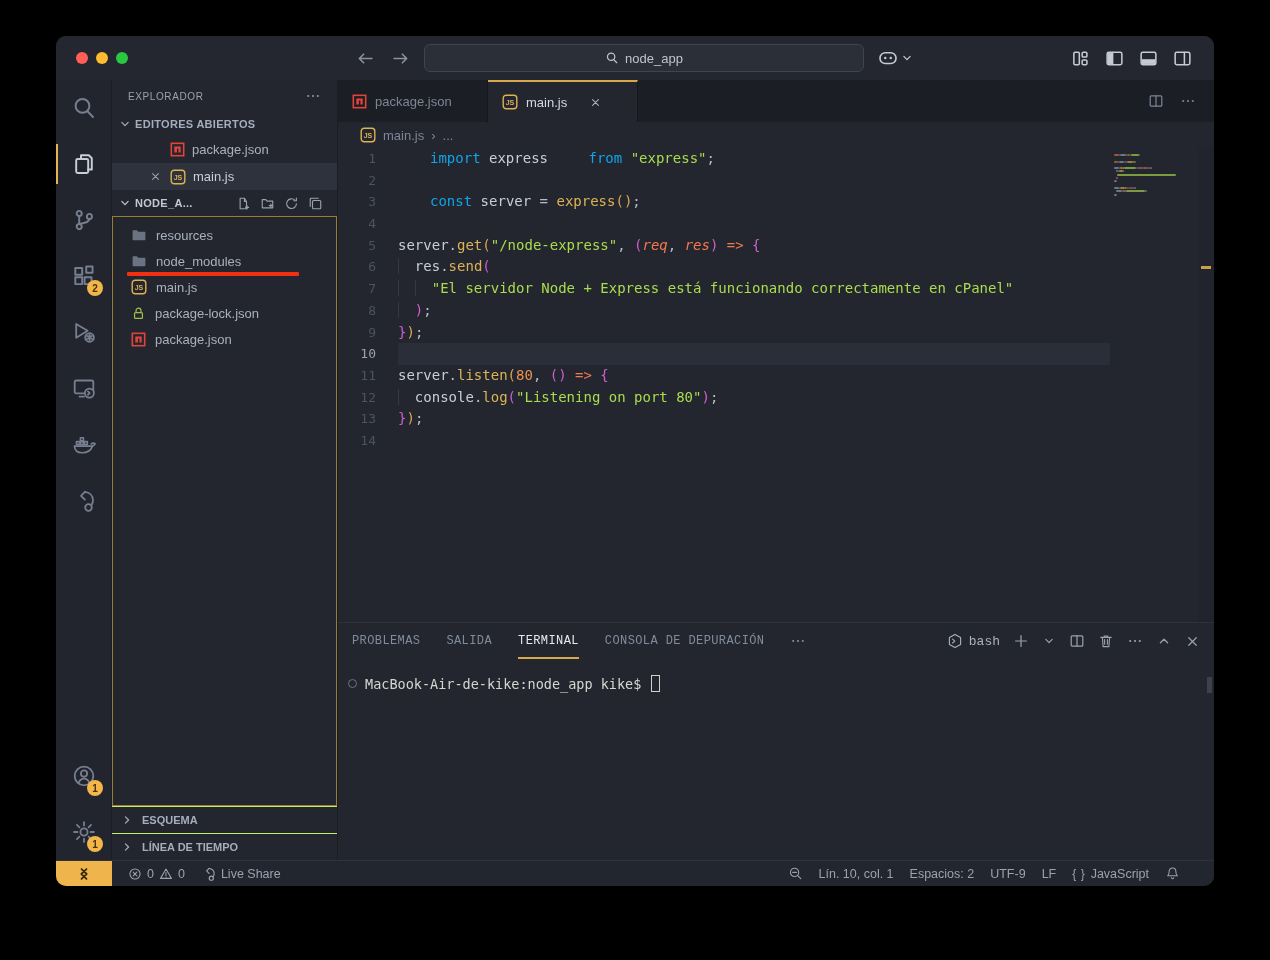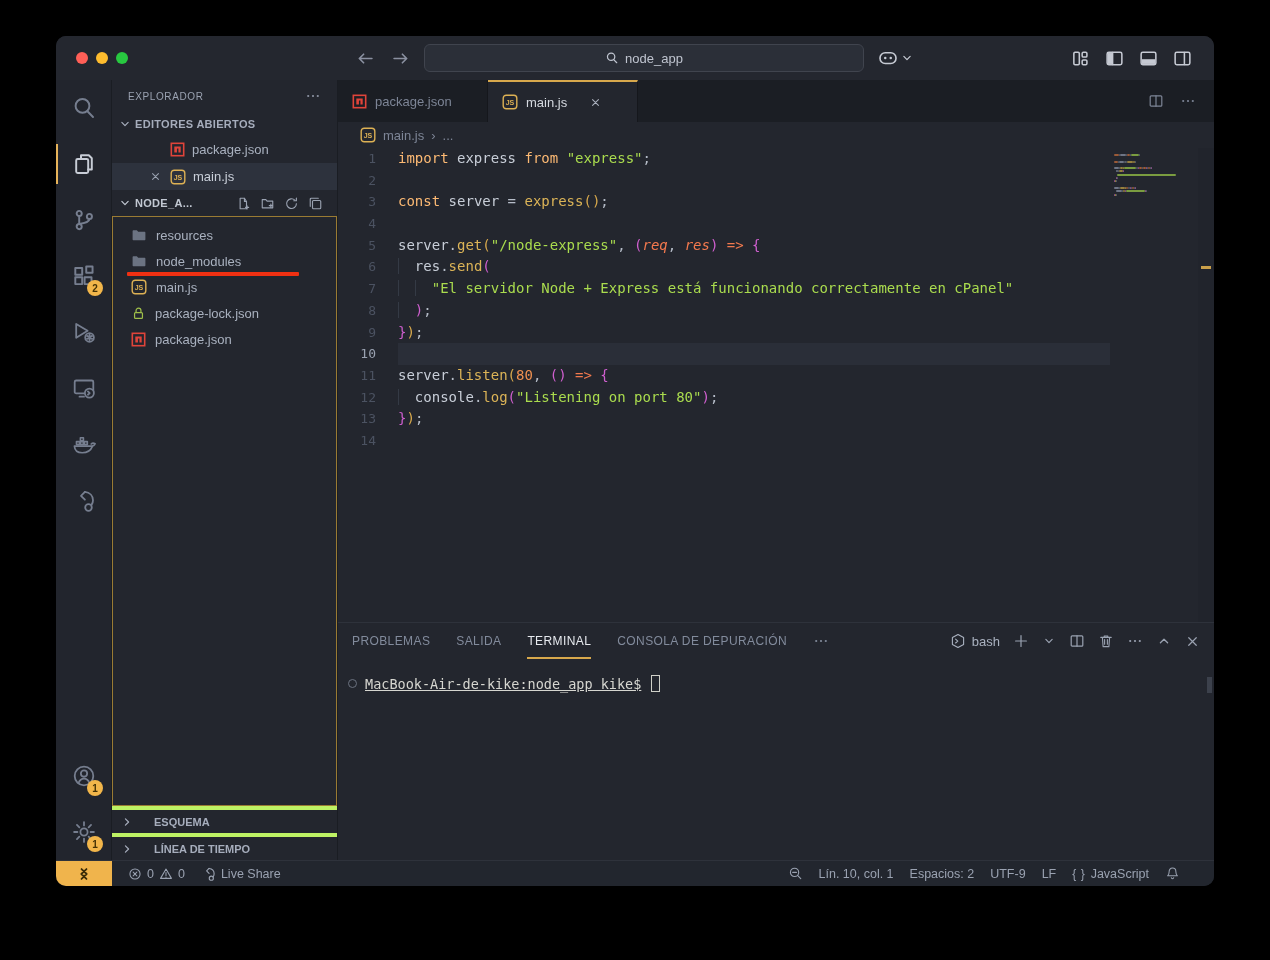--- a/index.html
+++ b/index.html
@@ -43,22 +43,22 @@
   .section-row.proj { height:26px; flex:0 0 26px; color:#c2c8d2; }
   .proj-actions { margin-left:auto; display:flex; gap:9px; color:#9aa2b1; padding-right:8px; }
   .oe-row { height:27px; flex:0 0 27px; display:flex; align-items:center; gap:7px; cursor:pointer; }
   .oe-row .closex { width:16px; visibility:hidden; color:#9aa2b1; }
   .oe-row.selected { background:#2d323d; color:#c9cfd9; }
   .oe-row.selected .closex { visibility:visible; }
   .oe-pad { width:28px; flex:0 0 28px; }
   .tree { flex:1; border:1px solid #9a7b33; overflow:hidden; display:flex; flex-direction:column; padding-top:5px; }
   .tree-row { height:26px; flex:0 0 26px; display:flex; align-items:center; gap:9px; padding-left:18px; cursor:pointer; }
   .redline { height:4px; flex:0 0 4px; margin:-2px 0 -2px 14px; width:172px; background:#f03012; border-radius:1px; }
-  .bottom-section { height:27px; flex:0 0 27px; border-top:4px solid #bef264; display:flex; align-items:center;
-    gap:20px; padding:0 8px; font-size:11px; font-weight:bold; color:#a6adbc; cursor:pointer; }
+  .bottom-section { height:27px; flex:0 0 27px; border-top:1px solid #bef264; display:flex; align-items:center;
+    gap:8px; padding:0 8px; font-size:11px; font-weight:bold; color:#a6adbc; cursor:pointer; }
 
   
   .maincol { flex:1; display:flex; flex-direction:column; min-width:0; background:#23262e; }
   .tabstrip { height:42px; flex:0 0 42px; background:#1b1e24; display:flex; align-items:stretch; }
   .tab { display:flex; align-items:center; gap:8px; padding:0 14px; font-size:13px; color:#7d8596;
     border-right:1px solid #15171c; cursor:pointer; min-width:150px; }
   .tab.active { background:#23262e; color:#d5d9e0; border-top:2px solid #d7a84c; }
   .tab .tclose { margin-left:14px; color:#aab0bd; }
   .tabstrip-right { margin-left:auto; display:flex; align-items:center; gap:16px; padding-right:18px; color:#7d8596; }
   .breadcrumb { height:26px; flex:0 0 26px; display:flex; align-items:center; gap:7px; padding-left:22px;
@@ -67,43 +67,43 @@
   
   .editor { flex:1; min-height:0; position:relative; display:flex;
     font-family:"DejaVu Sans Mono", monospace; font-size:14px; }
   .codecol { flex:1; padding-right:104px; overflow:hidden; }
   .cline { display:flex; height:21.7px; line-height:21.7px; white-space:pre; }
   .cline .num { width:60px; flex:0 0 60px; text-align:right; padding-right:22px;
     color:#4b5261; font-size:13px; }
   .cline.cur .num { color:#9aa2b1; }
   .cline .txt { flex:1; }
   .cline.cur .txt { background:#2a2e38; }
-  .tk-kw { color:#fdba74; } .tk-id { color:#c8ced8; } .tk-str { color:#aadc4e; }
+  .tk-kw { color:#0ea5e9;margin-left:32px; } .tk-id { color:#c8ced8; } .tk-str { color:#aadc4e; }
   .tk-fn { color:#dcb457; } .tk-num { color:#ef9050; } .tk-pun { color:#b6bdc9; }
   .tk-b1 { color:#d7a84c; } .tk-b2 { color:#cf5fcf; } .tk-arrow { color:#f3794e; }
   .tk-param { color:#f3794e; font-style:italic; }
   .tk-ind { box-shadow:inset 1px 0 0 #343a45; }
   .maprail { position:absolute; right:0; top:0; bottom:0; width:104px; display:flex; }
   .minimap { width:88px; padding:6px 2px 0 4px; }
   .mm-line { height:2px; margin-bottom:1.3px; display:flex; }
   .mm-seg { height:2px; border-radius:1px; }
   .ruler { width:16px; position:relative; background:#21242c; }
   .ruler-mark { position:absolute; top:118px; right:3px; width:10px; height:3px; background:#caa04a; }
 
   
   .panel { height:238px; flex:0 0 238px; border-top:1px solid #2e323b; display:flex; flex-direction:column; }
-  .panel-header { height:36px; flex:0 0 36px; display:flex; align-items:center; padding:0 14px; }
+  .panel-header { height:36px; flex:0 0 36px; display:flex; align-items:center; padding:0 14px;font-family:Liberation Mono, monospace; }
   .ptab { font-size:12px; letter-spacing:.4px; color:#828b9c; margin-right:26px; cursor:pointer;
     height:100%; display:flex; align-items:center; border-bottom:2px solid transparent; border-top:2px solid transparent; }
   .ptab.active { color:#e6e9ee; border-bottom-color:#d7a84c; }
   .panel-right { margin-left:auto; display:flex; align-items:center; gap:13px; color:#9aa2b1; }
   .shell-label { display:flex; align-items:center; gap:6px; font-size:13px; color:#aab2c0; }
   .panel-body { flex:1; position:relative; font-family:"DejaVu Sans Mono", monospace;
     font-size:13.5px; color:#d6d6d0; padding:16px 0 0 10px; }
-  .promptline { display:flex; align-items:center; gap:8px;text-decoration:underline; }
+  .promptline { display:flex; align-items:center; gap:8px; }
   .cmd-circle { width:9px; height:9px; border:1px solid #6b7280; border-radius:50%; flex:0 0 9px; }
   .cursor-block { display:inline-block; width:9px; height:17px; border:1px solid #cfd0c8; margin-left:2px; vertical-align:middle; }
   .pscroll { position:absolute; right:2px; top:18px; width:5px; height:16px; background:#3c414c; }
 
   
   .statusbar { height:26px; flex:0 0 26px; background:#22262e; border-top:1px solid #2e323b;
     display:flex; align-items:stretch; font-size:12.5px; color:#9aa2b1; }
   .sb-remote { width:56px; flex:0 0 56px; background:#f0b44c; color:#3a2c08;
     display:flex; align-items:center; justify-content:center; cursor:pointer; }
   .sb-item { display:flex; align-items:center; gap:5px; padding:0 8px; cursor:pointer; }

